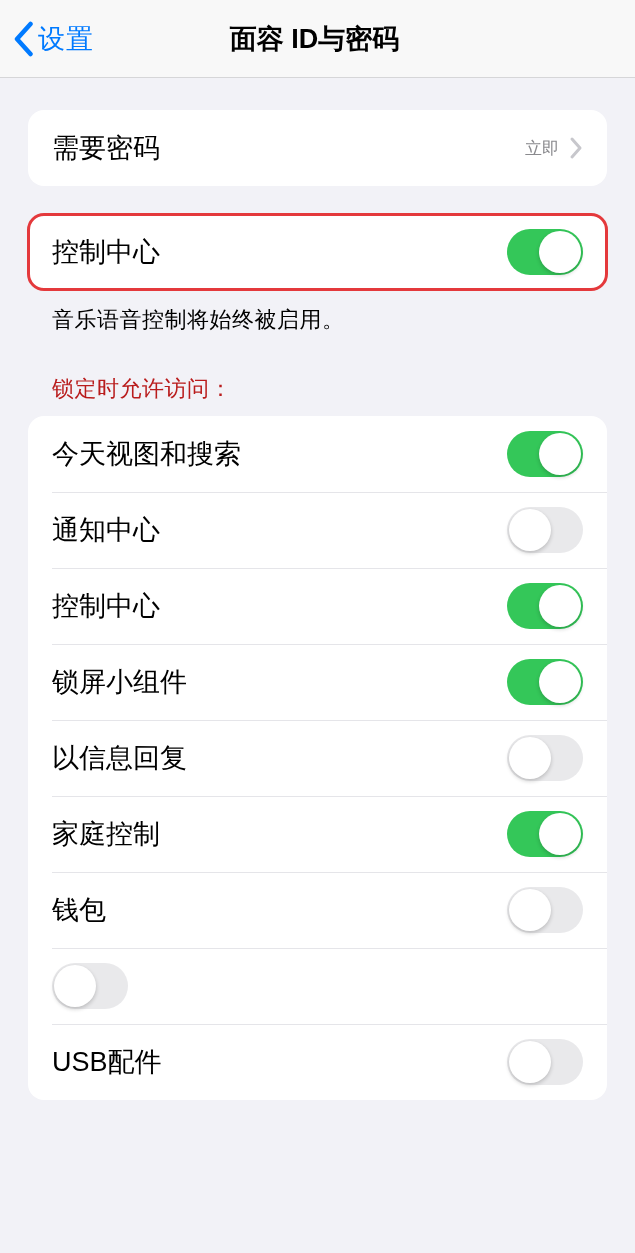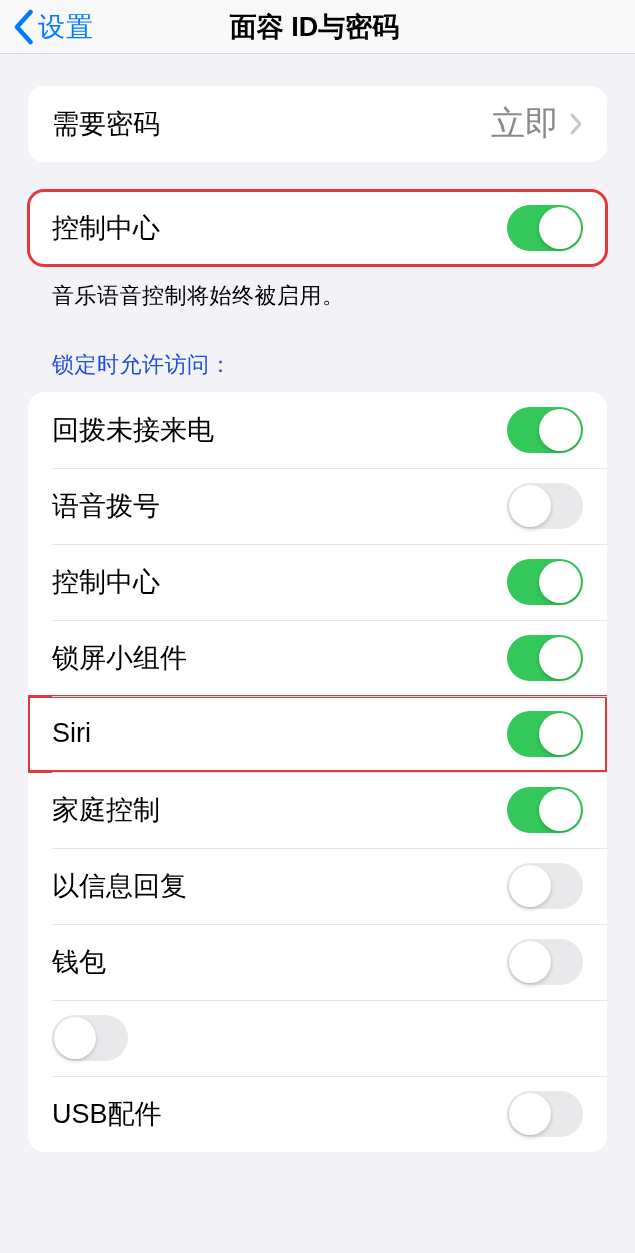--- a/index.html
+++ b/index.html
@@ -4,21 +4,21 @@
   <style>
     * { margin: 0; padding: 0; box-sizing: border-box; }
     body {
       width: 635px;
       height: 1253px;
       background: #f2f2f7;
       font-family: -apple-system, "PingFang SC", "Helvetica Neue", sans-serif;
       overflow: hidden;
     }
     .header {
-      height: 54px;
+      height: 78px;
       background: #f8f8f8;
       border-bottom: 1px solid #d6d6d8;
       display: flex;
       align-items: center;
       position: relative;
     }
     .back {
       display: flex;
       align-items: center;
       color: #007aff;
@@ -57,32 +57,32 @@
       position: absolute;
       top: 0; left: 24px; right: 0;
       height: 1px;
       background: #e5e5e9;
     }
     .row-label { font-size: 27px; color: #000; }
     .row-value {
       display: flex;
       align-items: center;
       color: #8a8a8e;
-      font-size: 34px;
+      font-size: 17px;
     }
     .chev { width: 14px; height: 24px; margin-left: 10px; }
     .footer-text {
       color: #000000;
       font-size: 22px;
       padding: 14px 24px 0;
       line-height: 1.45;
       letter-spacing: 0.5px;
     }
     .section-header {
-      color: #1d4ed8;
+      color: #b91c1c;
       font-size: 22px;
       padding: 0 24px 12px;
       margin-top: 38px;
       letter-spacing: 0.5px;
     }
     .group.after-header { margin-top: 0; }
     .toggle {
       width: 76px; height: 46px;
       border-radius: 23px;
       position: relative;
@@ -139,62 +139,56 @@
           <div class="knob"></div>
         </div>
     </div>
   </div>
   <div class="footer-text">音乐语音控制将始终被启用。</div>
 
   <div class="section-header">锁定时允许访问：</div>
 
   <div class="group after-header">
     <div class="row">
-      <div class="row-label">回拨未接来电</div>
-      <div class="toggle on">
-          <div class="knob"></div>
-        </div>
-    </div>
-    <div class="row">
-      <div class="row-label">语音拨号</div>
+      <div class="row-label">今天视图和搜索</div>
+      <div class="toggle on">
+          <div class="knob"></div>
+        </div>
+    </div>
+    <div class="row">
+      <div class="row-label">通知中心</div>
       <div class="toggle off">
           <div class="knob"></div>
         </div>
     </div>
     <div class="row">
       <div class="row-label">控制中心</div>
       <div class="toggle on">
           <div class="knob"></div>
         </div>
     </div>
     <div class="row">
       <div class="row-label">锁屏小组件</div>
       <div class="toggle on">
           <div class="knob"></div>
         </div>
     </div>
-    <div class="row highlight">
-      <div class="row-label">Siri</div>
-      <div class="toggle on">
+    <div class="row">
+      <div class="row-label">以信息回复</div>
+      <div class="toggle off">
           <div class="knob"></div>
         </div>
     </div>
     <div class="row">
       <div class="row-label">家庭控制</div>
       <div class="toggle on">
           <div class="knob"></div>
         </div>
     </div>
     <div class="row">
-      <div class="row-label">以信息回复</div>
-      <div class="toggle off">
-          <div class="knob"></div>
-        </div>
-    </div>
-    <div class="row">
       <div class="row-label">钱包</div>
       <div class="toggle off">
           <div class="knob"></div>
         </div>
     </div>
     <div class="row">
       <div class="toggle off">
           <div class="knob"></div>
         </div>
     </div>

